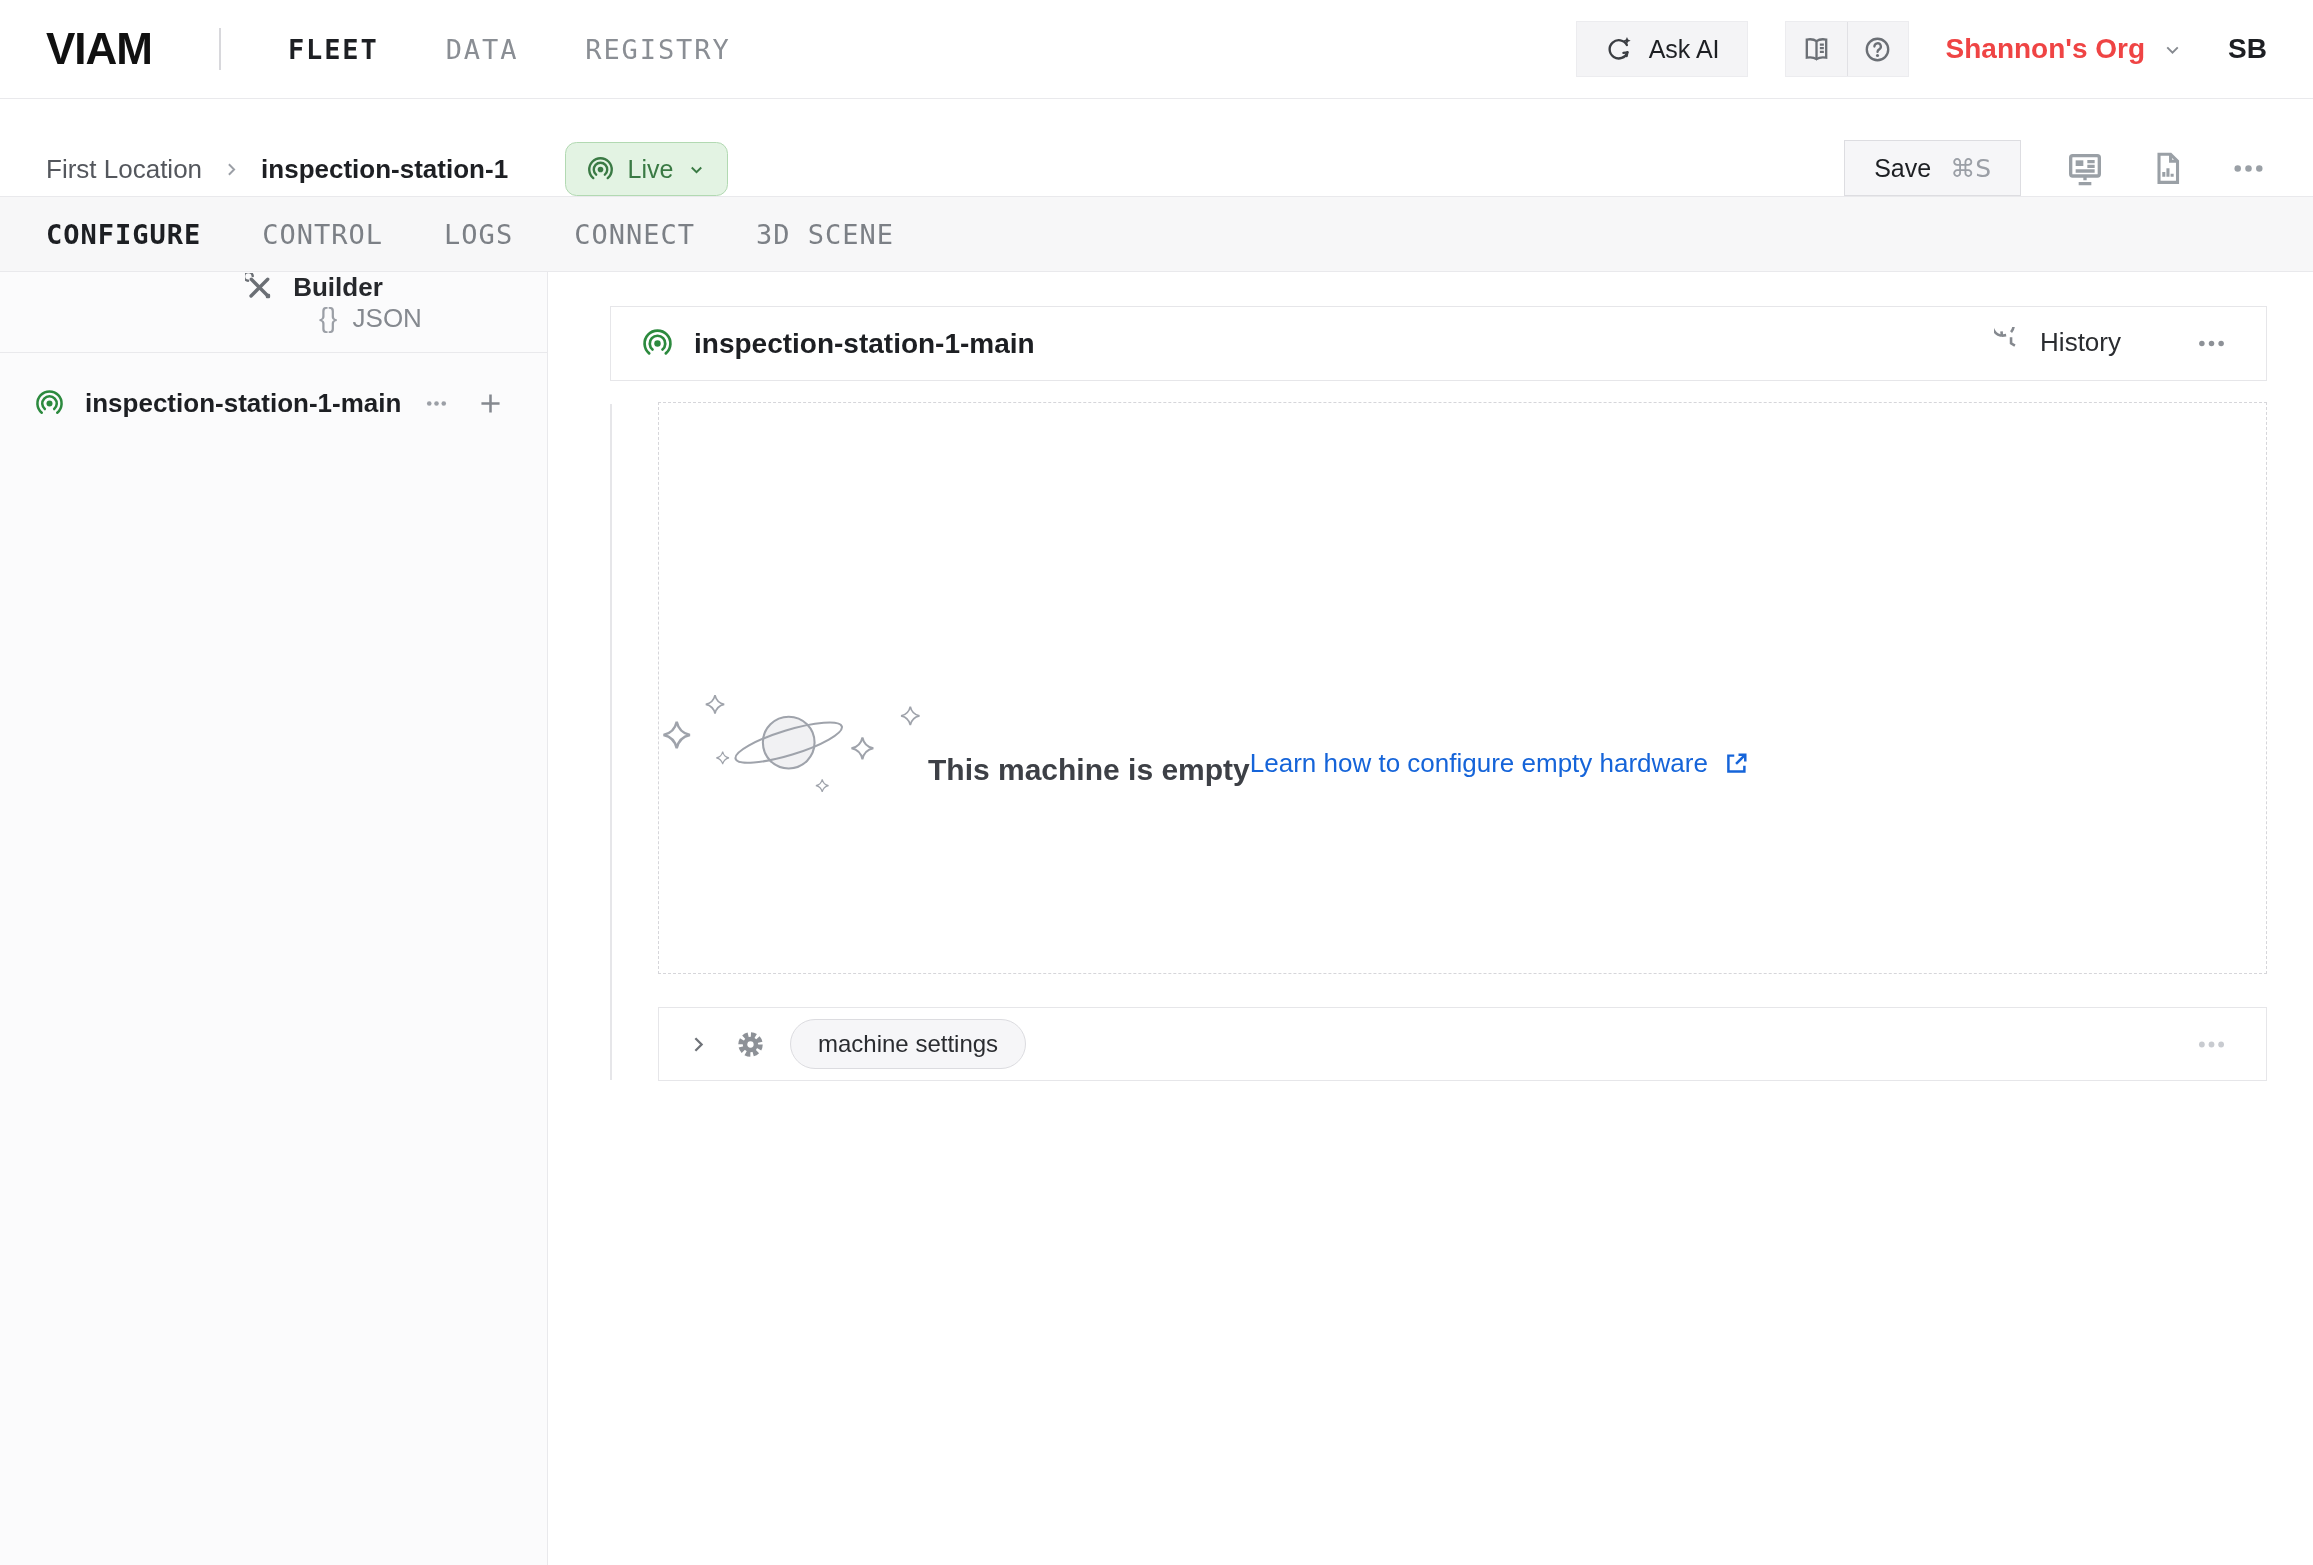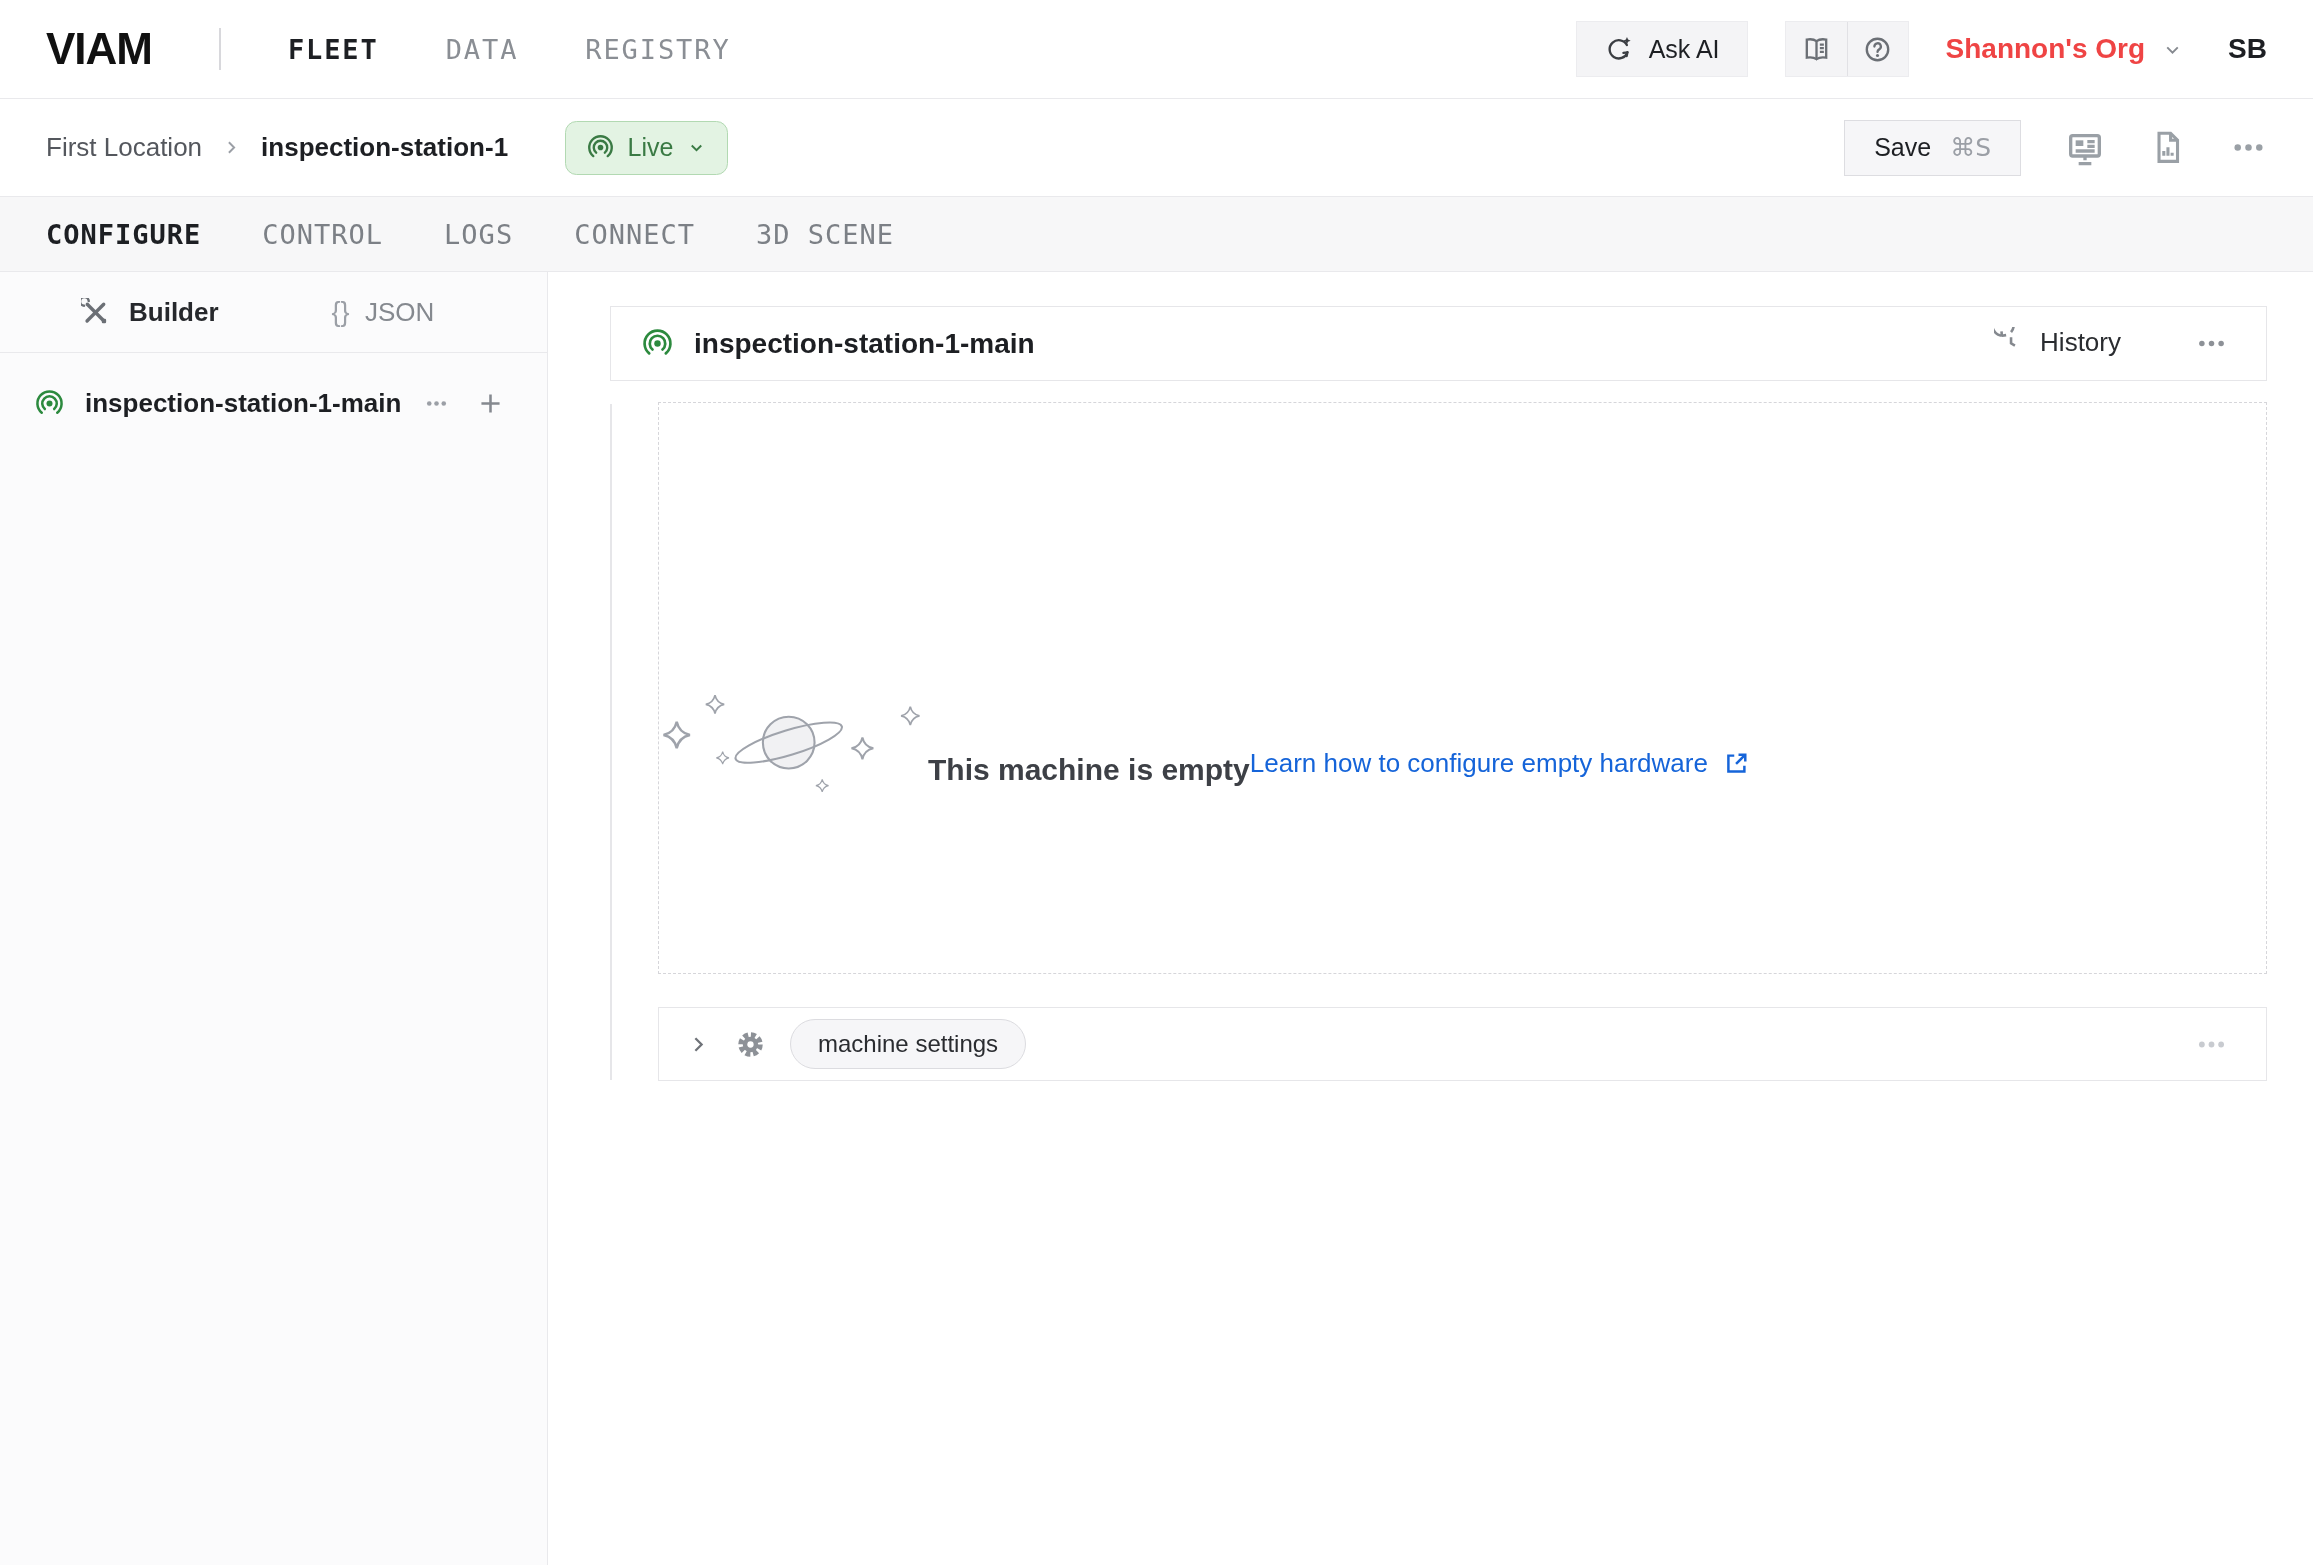--- a/index.html
+++ b/index.html
@@ -23,21 +23,21 @@
     font-family:inherit; }
   .icon-group { display:flex; align-items:stretch; height:56px; background:#f4f4f6;
     border:1.9px solid #ececef; }
   .icon-cell { width:61px; display:flex; align-items:center; justify-content:center; cursor:pointer; }
   .icon-cell + .icon-cell { border-left:1.9px solid #e1e1e5; }
   .org-btn { display:flex; align-items:center; gap:17.3px; font-size:28px; font-weight:700;
     color:#ef4444; cursor:pointer; }
   .avatar { font-size:28px; font-weight:700; color:#1d1f23; cursor:pointer; margin-left:7.7px; }
 
   
-  .toolbar { height:97px; display:flex; align-items:center; justify-content:space-between;
+  .toolbar { height:97px; display:flex; align-items:flex-end; justify-content:space-between;
     padding:0 46px; background:#fff; }
   .crumbs { display:flex; align-items:center; gap:19px; font-size:26px; }
   .crumb-loc { color:#54575d; cursor:pointer; }
   .crumb-name { color:#1d1f23; font-weight:700; }
   .live-pill { display:flex; align-items:center; gap:13.4px; margin-left:38px; height:54px;
     padding:0 21px; background:#e3f3e3; border:1.9px solid #b2d9b2; border-radius:11.5px;
     color:#3a7a44; font-size:25px; cursor:pointer; }
   .toolbar-right { display:flex; align-items:center; gap:44px; }
   .save-btn { display:flex; align-items:center; gap:19px; height:56px; padding:0 29px;
     background:#f6f6f8; border:1.9px solid #dddde1; font-size:25px; color:#1d1f23; cursor:pointer;
@@ -49,21 +49,21 @@
   .tabbar { height:76px; background:#f7f7f8; border-top:1.9px solid #e9e9ec;
     border-bottom:1.9px solid #e9e9ec; display:flex; align-items:center; padding:0 46px;
     gap:61px; font-family:"DejaVu Sans Mono", monospace; font-size:27px; letter-spacing:1px; }
   .tab { color:#7c8086; cursor:pointer; }
   .tab.active { color:#1d1f23; font-weight:bold; }
 
   
   .content { display:flex; height:1294px; position:relative; background:#fff; }
   .sidebar { width:548px; background:#fbfbfc; border-right:1.9px solid #e9e9ec; flex:none; }
   .mode-row { height:81px; border-bottom:1.9px solid #e9e9ec; display:flex; align-items:center;
-    padding-left:81px; }
+    padding-left:81px;flex-direction:column; }
   .mode-builder { display:flex; align-items:center; gap:19px; font-size:26px; font-weight:700;
     color:#26282c; cursor:pointer; }
   .mode-json { display:flex; align-items:center; gap:15.4px; margin-left:113px; font-size:26px;
     color:#85898f; cursor:pointer; }
   .braces { font-size:27px; color:#9b9fa6; }
   .machine-row { margin-top:23px; height:54px; display:flex; align-items:center;
     padding:0 96px 0 35px; gap:21px; }
   .machine-label { font-size:26px; font-weight:700; color:#1d1f23; white-space:nowrap; }
   .machine-actions { margin-left:auto; display:flex; align-items:center; gap:25px; }
 

